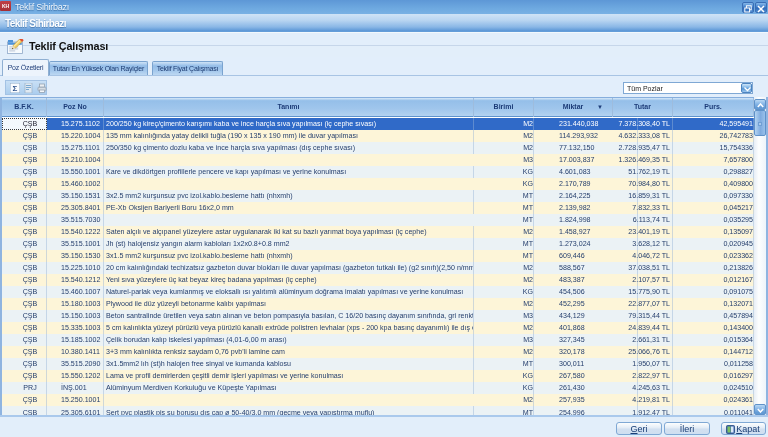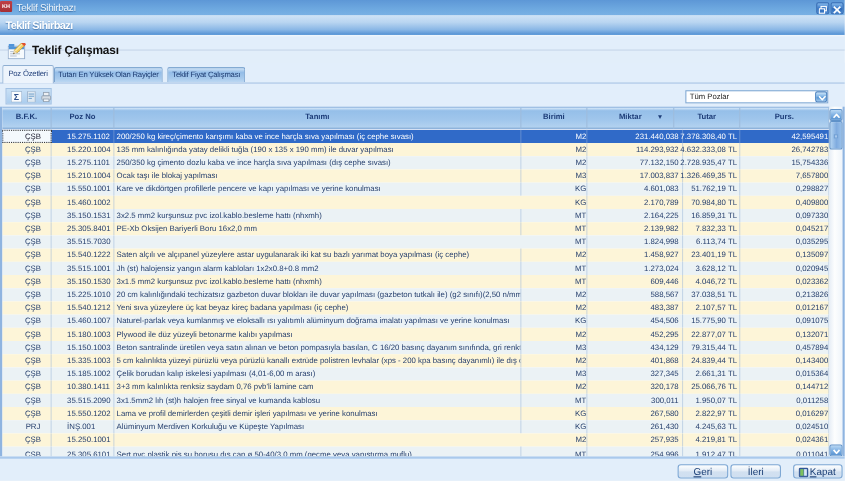--- a/index.html
+++ b/index.html
@@ -71,21 +71,21 @@
 .row .c { position:absolute; top:0; height:12px; font-size:7.1px; color:#27406e;
   line-height:12px; white-space:nowrap; overflow:hidden; border-right:1px solid rgba(150,180,215,.45); }
 .row.cream { background:#fdf5d8; }
 .row.lite { background:#ebf2f5; }
 .row.sel { background:#306ac8; }
 .row.sel .c { color:#fff; }
 .c1 { left:0; width:45px; text-align:center;padding-left:12px; }
 .c2 { left:45px; width:57px; padding-left:14px; }
 .c3 { left:102px; width:370px; padding-left:2px; }
 .c4 { left:472px; width:60px; text-align:right; }
-.c5 { left:540px; width:79px; text-align:right; padding-right:3px; }
+.c5 { left:557px; width:79px; padding-right:3px; }
 .c6 { left:611px; width:60px; text-align:right; padding-right:2px; }
 .c7 { left:671px; width:81px; text-align:right; padding-right:0px; }
 .row.sel .c1 { background:#f4f9fd; color:#223; outline:1px dotted #3a3a3a; outline-offset:-1px; }
 
 
 .sbar { position:absolute; left:754px; top:97px; width:12px; height:318px;
   background:linear-gradient(90deg,#e7eef6,#fdfefe 40%,#eef4fa); }
 .sb-btn { position:absolute; left:0; width:12px; height:11px; border-radius:2px;
   border:1px solid #5f92c9; background:linear-gradient(#b9d8f4,#85b5e6 45%,#5e97d3 90%,#6aa0d8); }
 .sb-up { top:2px; }
@@ -218,21 +218,20 @@
         <div class="c c2">15.275.1101</div>
         <div class="c c3">250/350 kg çimento dozlu kaba ve ince harçla sıva yapılması (dış cephe sıvası)</div>
         <div class="c c4">M2</div>
         <div class="c c5">77.132,150</div>
         <div class="c c6">2.728.935,47 TL</div>
         <div class="c c7">15,754336</div>
       </div>
       <div class="row cream" style="top:56px">
         <div class="c c1">ÇŞB</div>
         <div class="c c2">15.210.1004</div>
-        <div class="c c3">Ocak taşı ile blokaj yapılması</div>
         <div class="c c4">M3</div>
         <div class="c c5">17.003,837</div>
         <div class="c c6">1.326.469,35 TL</div>
         <div class="c c7">7,657800</div>
       </div>
       <div class="row lite" style="top:68px">
         <div class="c c1">ÇŞB</div>
         <div class="c c2">15.550.1001</div>
         <div class="c c3">Kare ve dikdörtgen profillerle pencere ve kapı yapılması ve yerine konulması</div>
         <div class="c c4">KG</div>

